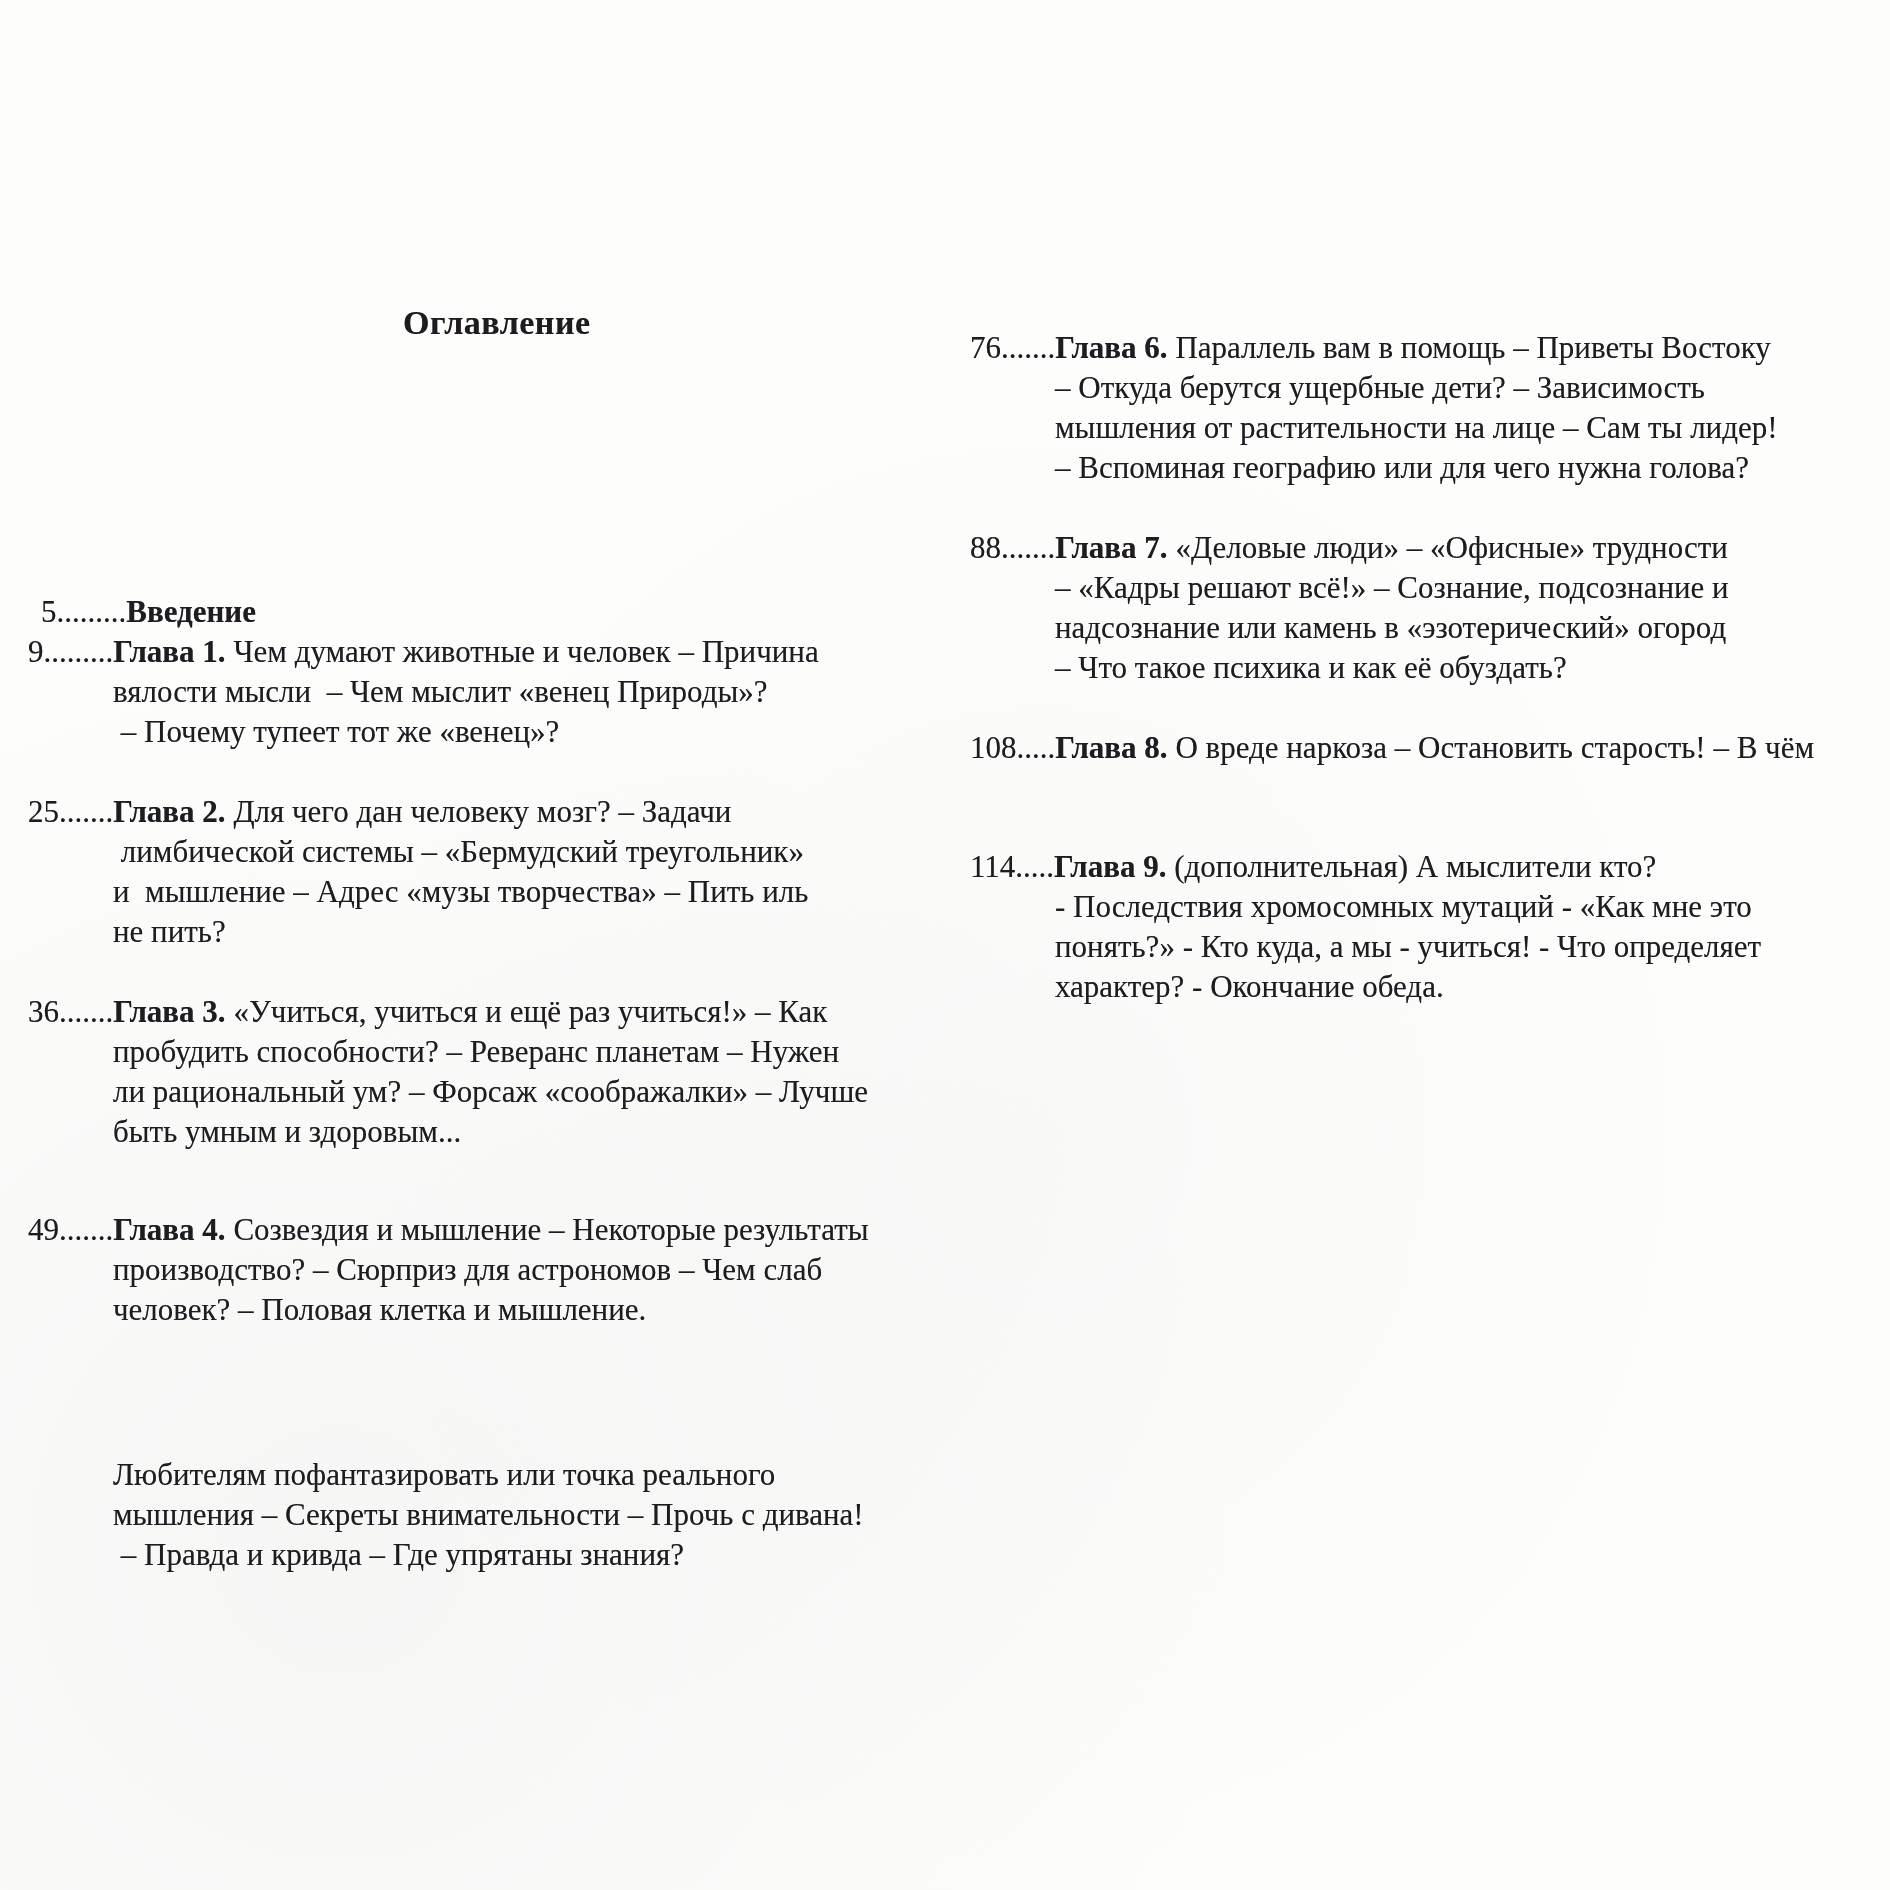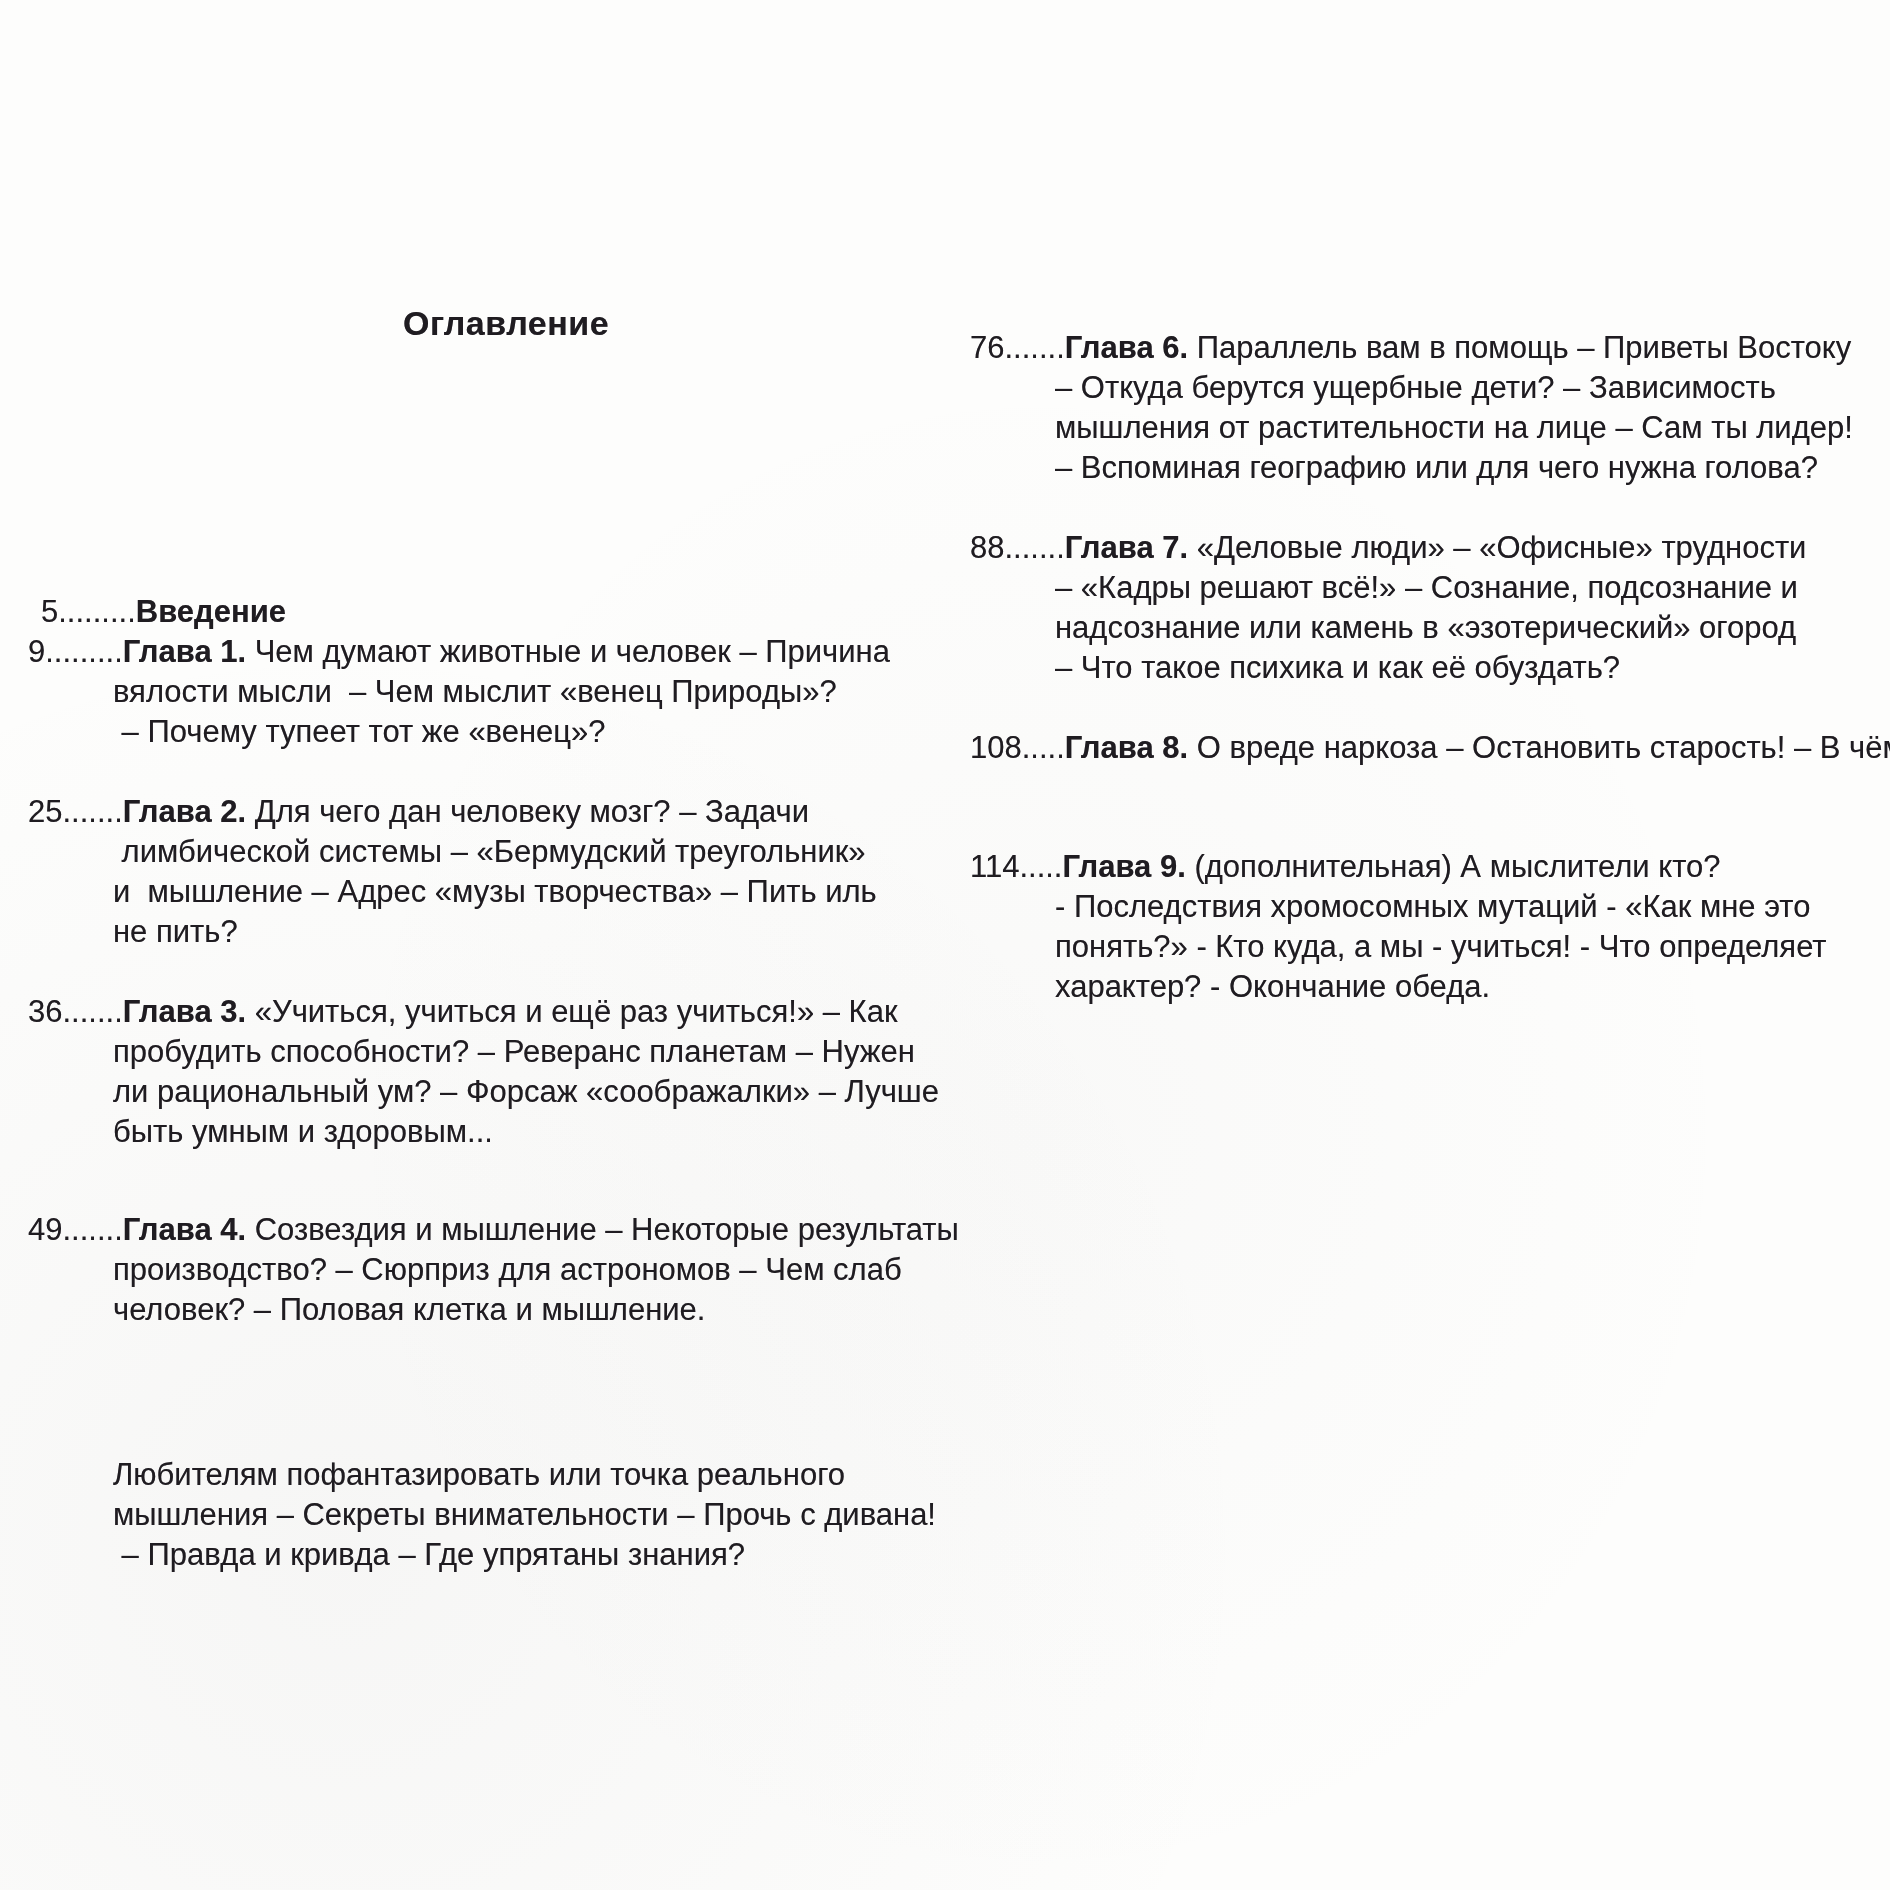--- a/index.html
+++ b/index.html
@@ -5,21 +5,21 @@
   html, body { margin: 0; padding: 0; background: #ffffff; }
   .page {
     position: relative;
     width: 1890px;
     height: 1890px;
     overflow: hidden;
     background:
       radial-gradient(ellipse at 18% 82%, rgba(120,118,120,0.05), transparent 42%),
       radial-gradient(ellipse at 55% 60%, rgba(140,138,140,0.035), transparent 48%),
       #fdfdfc;
-    font-family: Liberation Sans, sans-serif;
+    font-family: Liberation Serif, serif;
     color: #1f1c21;
   }
   .page-title {
     position: absolute;
     left: 403px;
     top: 303px;
     font-size: 34px;
     line-height: 40px;
     font-weight: bold;
     letter-spacing: 0.5px;

